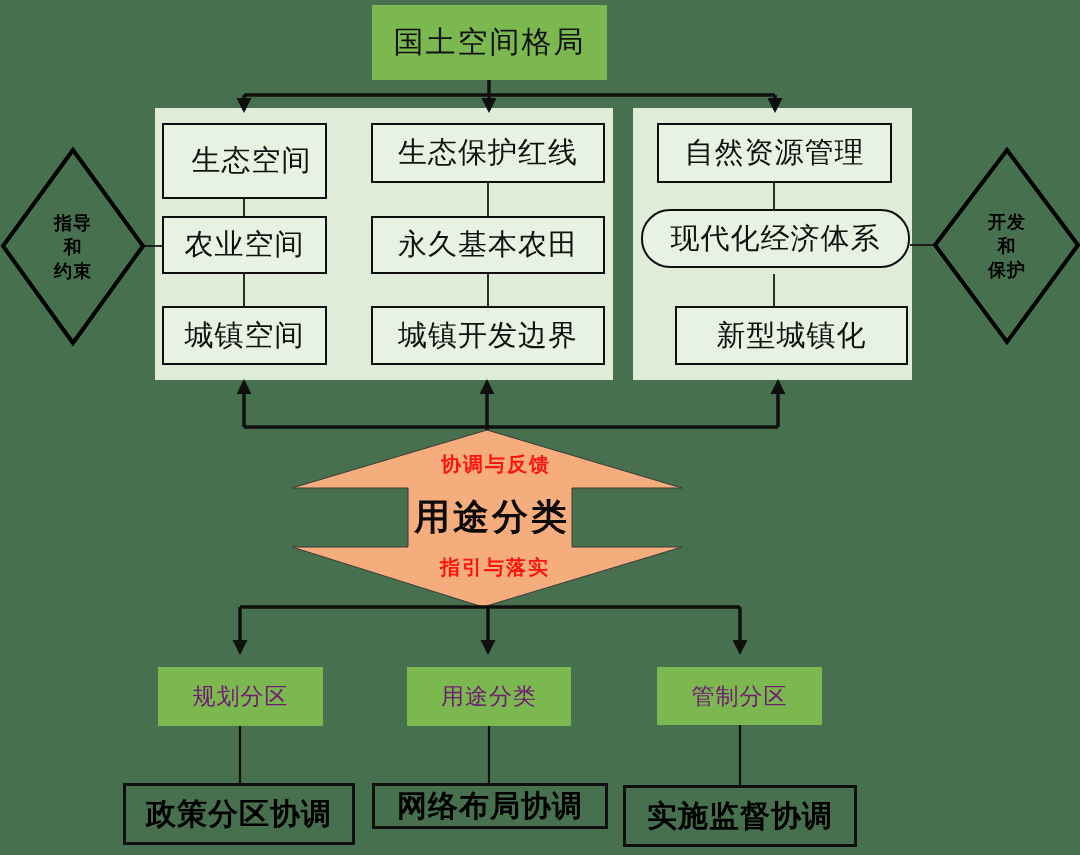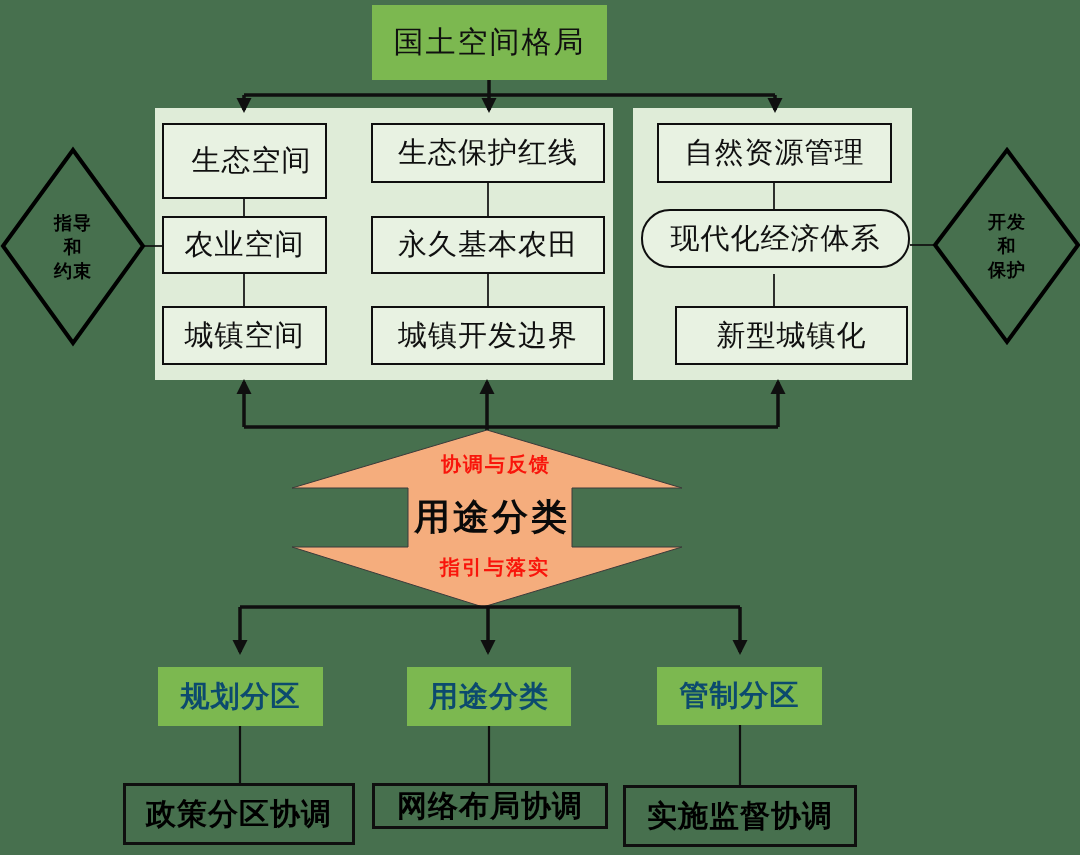--- a/index.html
+++ b/index.html
@@ -15,22 +15,22 @@
   .root-box{
     background:#7CB850;color:#101010;
     font-size:30px;letter-spacing:2px;z-index:3;
   }
   .panel{background:#DFECD8;z-index:1;}
   .pbox{
     background:#E8F2E2;border:2px solid #0F0F0F;color:#101010;
     font-size:29px;letter-spacing:1px;z-index:3;
   }
   .greenbox{
-    background:#7CB850;color:#0c4a6e;
-    font-size:29px;letter-spacing:1px;z-index:3;font-weight:bold;
+    background:#7CB850;color:#701a75;
+    font-size:23px;letter-spacing:1px;z-index:3;
   }
   .outlinebox{
     border:3px solid #0F0F0F;color:#000;
     font-size:30px;font-weight:700;letter-spacing:1px;z-index:3;
   }
   .diamond-label{
     color:#000;font-size:18px;font-weight:700;line-height:1.35;
     letter-spacing:1px;z-index:3;flex-direction:column;
   }
   .hub-red{

